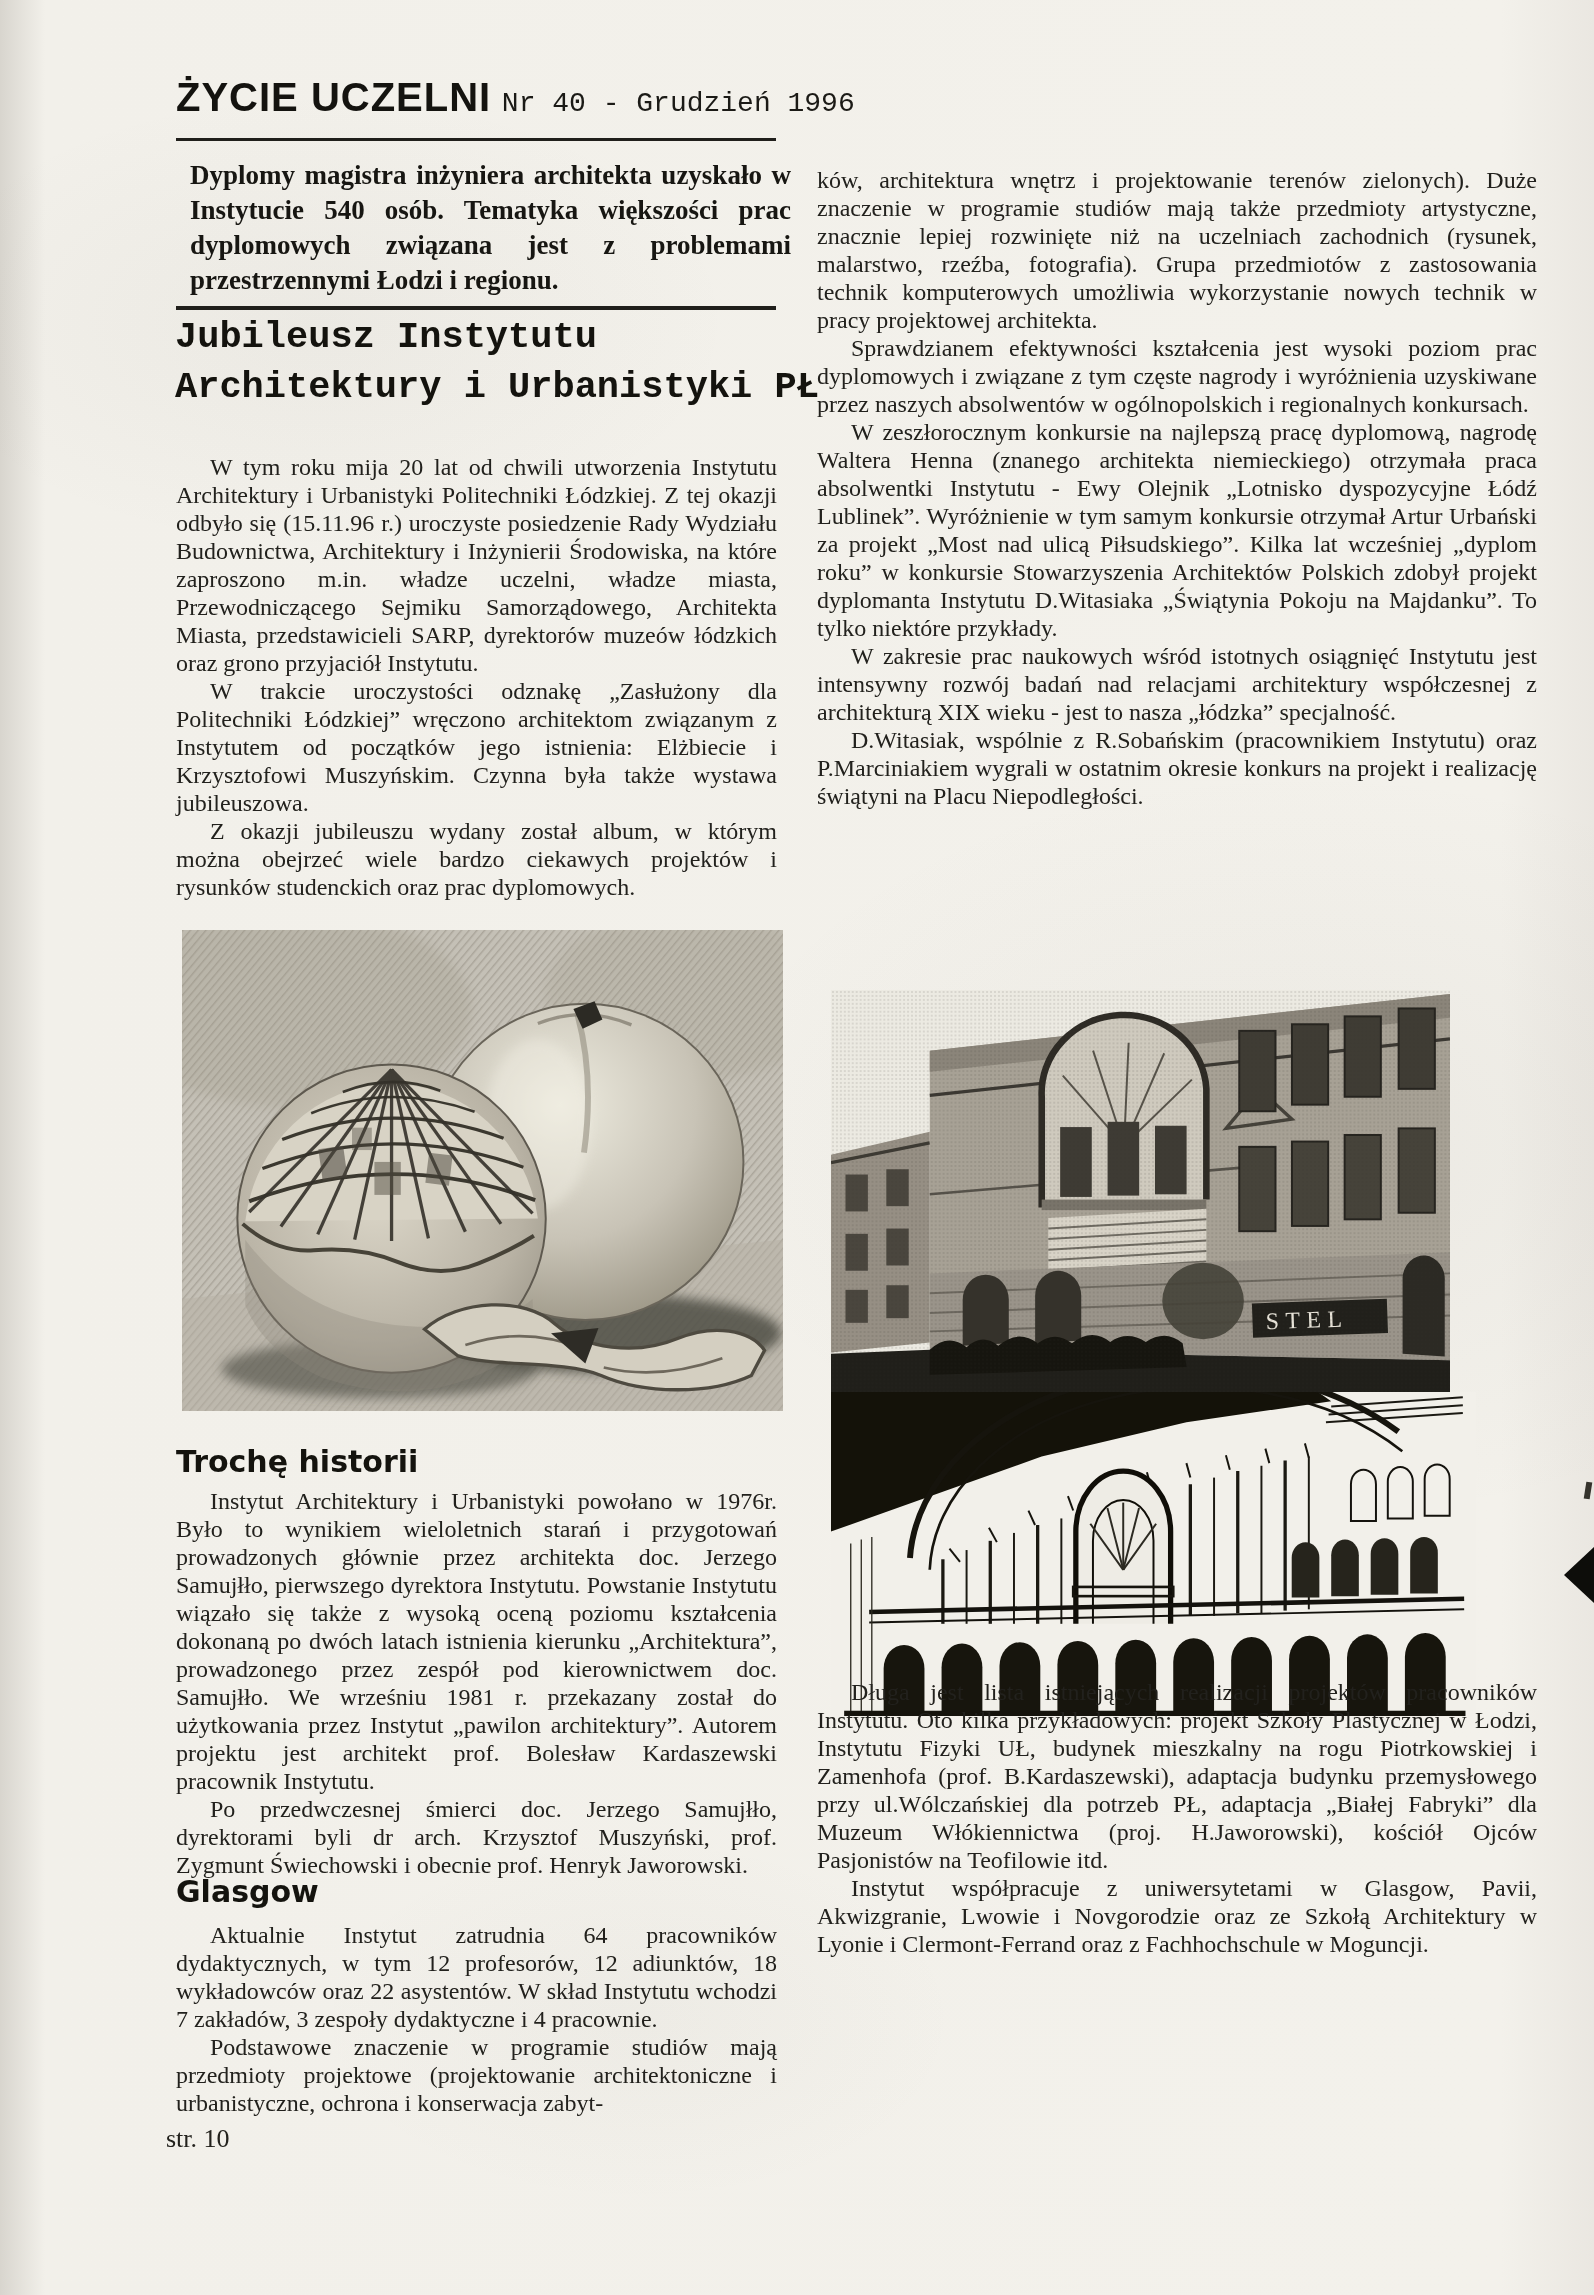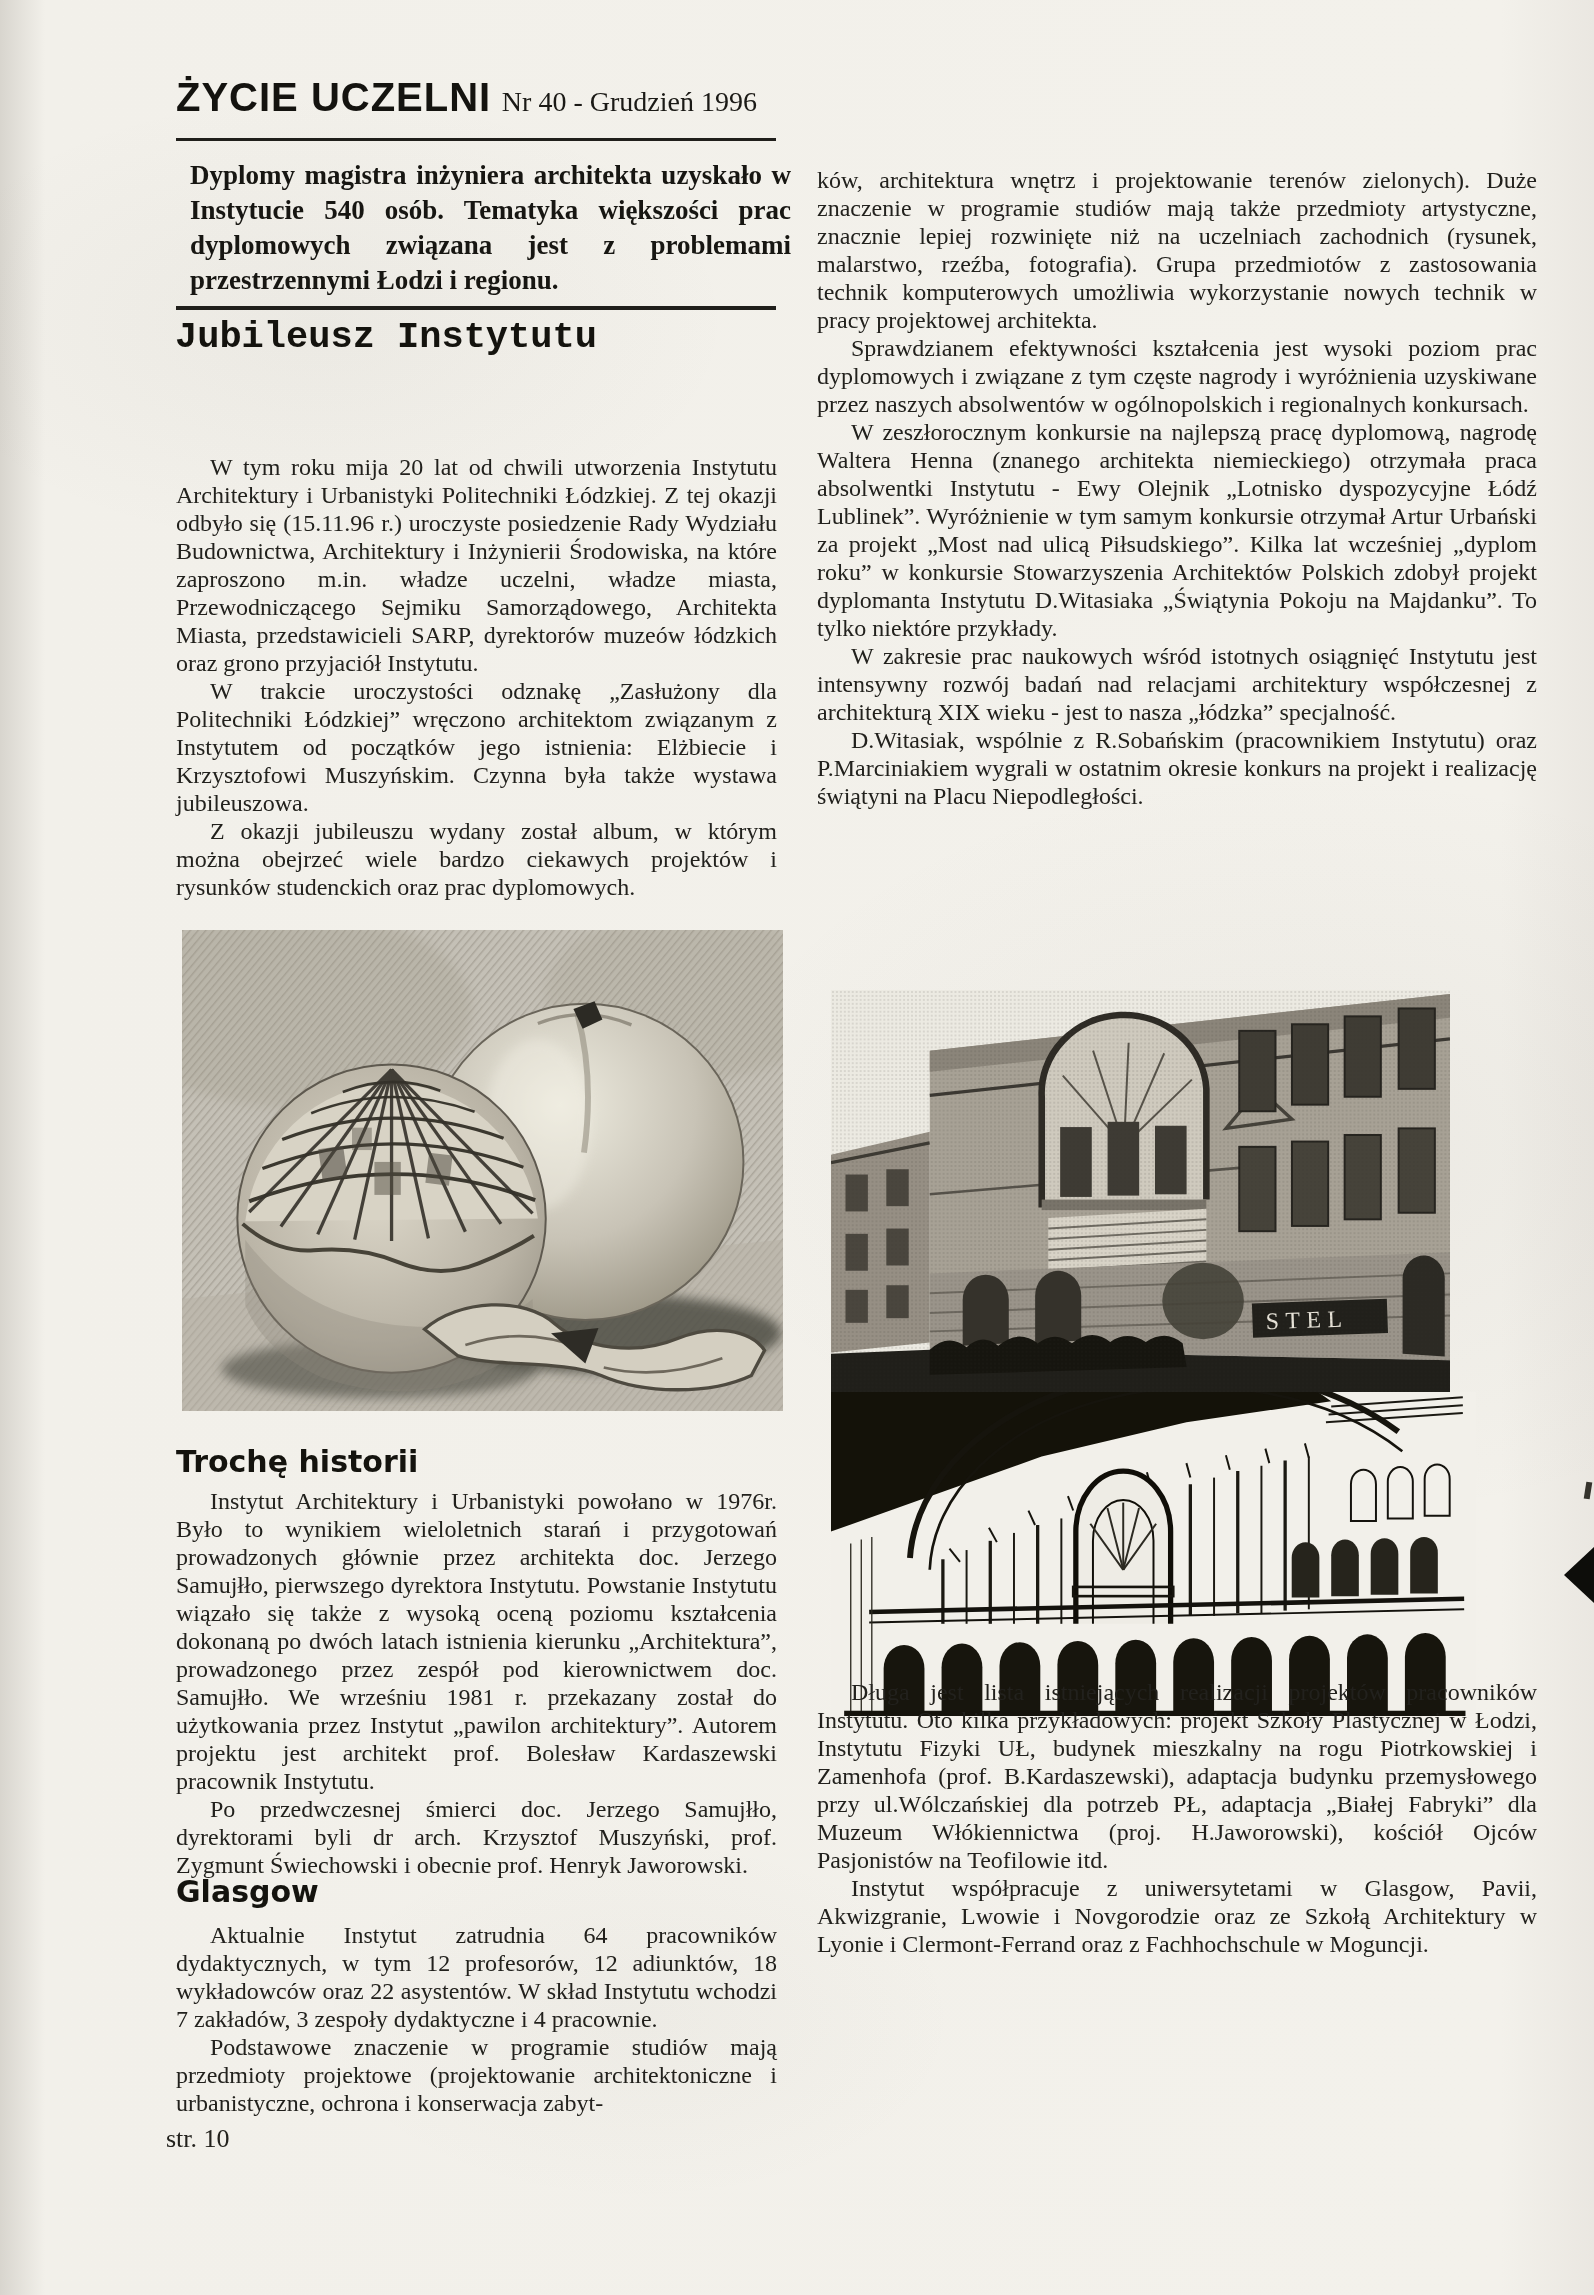--- a/index.html
+++ b/index.html
@@ -14,21 +14,21 @@
     background:
       radial-gradient(593px 329px at 20% 14%, rgba(110,105,95,0.05), transparent 70%),
       radial-gradient(856px 527px at 82% 50%, rgba(110,105,95,0.06), transparent 72%),
       radial-gradient(461px 263px at 40% 88%, rgba(110,105,95,0.04), transparent 70%),
       linear-gradient(90deg,#d8d5ce 0px,#f2f0ea 45px,#f3f1eb 1501px,#eae7e1 1594px);
   }
   .abs{position:absolute;}
   
   .masthead{left:176px;top:75px;white-space:nowrap;}
   .mh-title{font-family:"Liberation Sans",sans-serif;font-weight:700;font-size:40px;letter-spacing:1px;color:#14130f;}
-  .mh-issue{font-family:Liberation Serif, serif;font-size:28px;color:#1b1a16;margin-left:8px;}
+  .mh-issue{font-family:Liberation Mono, monospace;font-size:28px;color:#1b1a16;margin-left:8px;}
   .rule{left:176px;width:600px;background:#201f1b;}
   .rule-1{top:138px;height:3.3px;}
   .rule-2{top:306px;height:4px;}
   
   .lead{left:190px;top:158px;width:601px;margin:0;
     font-weight:700;font-size:27px;line-height:35px;text-align:justify;color:#171612;}
   
   .title{left:175px;top:312px;margin:0;font-family:Liberation Mono, monospace;
     font-weight:700;font-size:37px;line-height:50px;color:#14130e;letter-spacing:0;}
   
@@ -68,21 +68,21 @@
 
   <div class="abs masthead">
     <span class="mh-title">ŻYCIE UCZELNI</span>
     <span class="mh-issue">Nr 40 - Grudzień 1996</span>
   </div>
   <div class="abs rule rule-1"></div>
 
   <p class="abs lead">Dyplomy magistra inżyniera architekta uzyskało w Instytucie 540 osób. Tematyka większości prac dyplomowych związana jest z problemami przestrzennymi Łodzi i regionu.</p>
   <div class="abs rule rule-2"></div>
 
-  <h1 class="abs title"><span>Jubileusz Instytutu</span><br></h1>
+  <h1 class="abs title"><span>Jubileusz Instytutu</span><br><span>Architektury i Urbanistyki PŁ</span></h1>
 
   <div class="abs bodyblock" id="intro-block">
     <p>W tym roku mija 20 lat od chwili utworzenia Instytutu Architektury i Urbanistyki Politechniki Łódzkiej. Z tej okazji odbyło się (15.11.96 r.) uroczyste posiedzenie Rady Wydziału Budownictwa, Architektury i Inżynierii Środowiska, na które zaproszono m.in. władze uczelni, władze miasta, Przewodniczącego Sejmiku Samorządowego, Architekta Miasta, przedstawicieli SARP, dyrektorów muzeów łódzkich oraz grono przyjaciół Instytutu.</p>
     <p>W trakcie uroczystości odznakę „Zasłużony dla Politechniki Łódzkiej” wręczono architektom związanym z Instytutem od początków jego istnienia: Elżbiecie i Krzysztofowi Muszyńskim. Czynna była także wystawa jubileuszowa.</p>
     <p>Z okazji jubileuszu wydany został album, w którym można obejrzeć wiele bardzo ciekawych projektów i rysunków studenckich oraz prac dyplomowych.</p>
   </div>
 
   <div class="abs figure" id="fig-apple">
     <svg viewBox="0 0 912 730" preserveAspectRatio="none" role="img">
       <defs>

